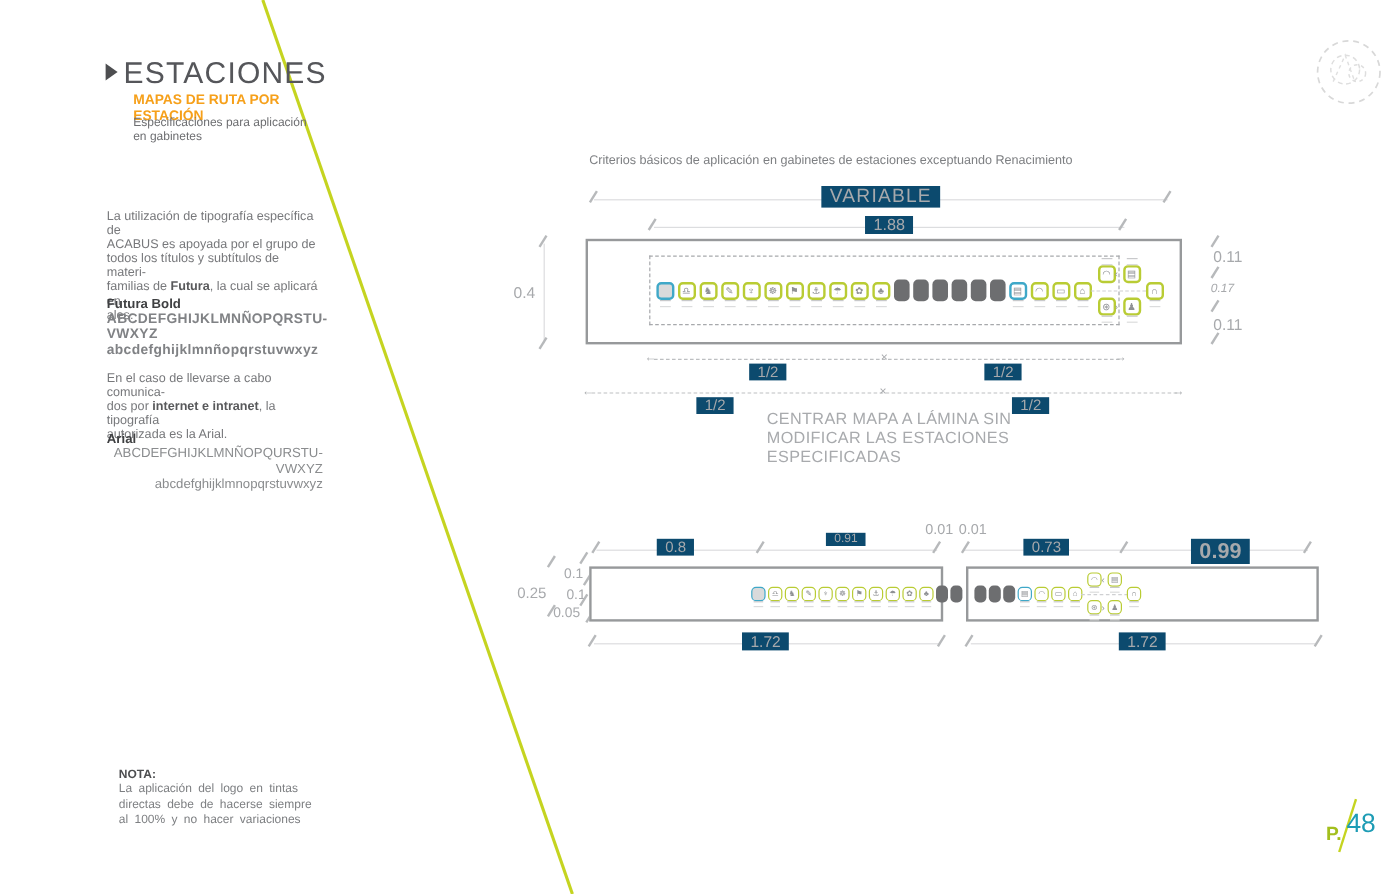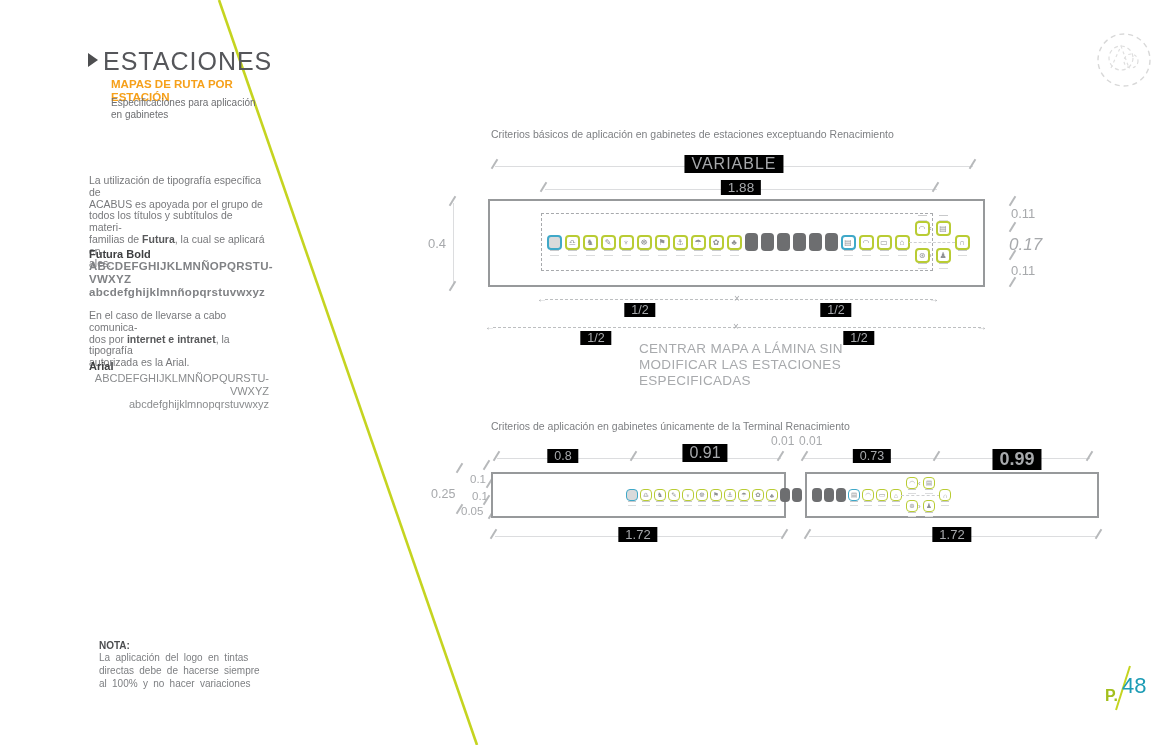--- a/index.html
+++ b/index.html
@@ -12,21 +12,21 @@
   .subt{font-size:11.5px;font-weight:bold;color:#f6a01a;line-height:13px;}
   .desc{font-size:10px;color:#6d6e71;line-height:12px;}
   
   .body-txt{font-size:10.5px;line-height:11.8px;color:#77787b;}
   .body-txt b{color:#58595b;}
   .spec-head{font-size:11px;font-weight:bold;color:#3f4042;}
   .spec-futura{font-size:11.5px;font-weight:bold;color:#808285;line-height:13px;letter-spacing:.3px;}
   .spec-arial{font-size:11px;color:#8a8c8e;line-height:13px;}
   
   .cap{font-size:10.5px;color:#7d7f82;}
-  .dlab{position:absolute;background:#000000;padding:0 7px;color:#a7a9ac;transform:translateX(-50%);white-space:nowrap;}
+  .dlab{position:absolute;background:#0c4a6e;padding:0 7px;color:#a7a9ac;transform:translateX(-50%);white-space:nowrap;}
   .hl{position:absolute;border-top:1px solid #dcdddf;height:0;}
   .vl{position:absolute;border-left:1px solid #dcdddf;width:0;}
   .dhl{position:absolute;border-top:1px dashed #bdbfc1;height:0;}
   .tk{position:absolute;width:11px;height:2px;background:#b7b9bb;transform:rotate(-58deg);}
   .ar{position:absolute;font-size:10px;color:#a7a9ac;line-height:1;}
   .dim{font-size:12.5px;color:#a7a9ac;}
   .big-note{font-size:13.5px;line-height:16px;color:#a8aaad;letter-spacing:.3px;}
   
   .cab{position:absolute;border:2px solid #97999b;background:#fff;box-sizing:border-box;}
   .dashbox{position:absolute;border:1px dashed #a7a9ac;box-sizing:border-box;}
@@ -228,21 +228,21 @@
       </span>
       <span class="ric green">
         <i>∩</i>
         <em></em>
       </span>
     </div>
 
   <span class="tk" style="left:974px;top:200px;"></span>
   <span class="abs dim" style="left:978px;top:206px;font-size:13px;">0.11</span>
   <span class="tk" style="left:974px;top:226px;"></span>
-  <span class="abs dim" style="left:976px;top:235px;font-size:17px;font-style:italic;">0.17</span>
+  <span class="abs dim" style="left:976px;top:235px;font-size:10px;font-style:italic;">0.17</span>
   <span class="tk" style="left:974px;top:254px;"></span>
   <span class="abs dim" style="left:978px;top:263px;font-size:13px;">0.11</span>
   <span class="tk" style="left:974px;top:281px;"></span>
 
   <div class="dhl" style="left:512px;top:299px;width:388px;"></div>
   <span class="ar" style="left:504px;top:294px;">←</span>
   <span class="ar" style="left:896px;top:294px;">→</span>
   <span class="ar" style="left:701px;top:294px;">×</span>
   <span class="dlab" style="left:607px;top:303px;font-size:12.5px;">1/2</span>
   <span class="dlab" style="left:803px;top:303px;font-size:12.5px;">1/2</span>
@@ -253,32 +253,31 @@
   <span class="ar" style="left:700px;top:322px;">×</span>
   <span class="dlab" style="left:563px;top:331px;font-size:12.5px;">1/2</span>
   <span class="dlab" style="left:826px;top:331px;font-size:12.5px;">1/2</span>
 
   <div class="abs big-note" style="left:606px;top:341px;">
       <div>CENTRAR MAPA A LÁMINA SIN</div>
       <div>MODIFICAR LAS ESTACIONES</div>
       <div>ESPECIFICADAS</div>
     </div>
 
-  <div class="abs cap" style="left:458px;top:420px;">Criterios de aplicación en gabinetes únicamente de la Terminal Renacimiento</div>
 
   <div class="hl" style="left:464px;top:458px;width:284px;"></div>
   <div class="hl" style="left:770px;top:458px;width:287px;"></div>
   <span class="tk" style="left:458px;top:455px;"></span>
   <span class="tk" style="left:595px;top:455px;"></span>
   <span class="tk" style="left:742px;top:455px;"></span>
   <span class="tk" style="left:766px;top:455px;"></span>
   <span class="tk" style="left:898px;top:455px;"></span>
   <span class="tk" style="left:1051px;top:455px;"></span>
   <span class="dlab" style="left:530px;top:449px;font-size:12.5px;">0.8</span>
-  <span class="dlab" style="left:672px;top:444px;font-size:16px;">0.91</span>
+  <span class="dlab" style="left:672px;top:444px;font-size:10px;">0.91</span>
   <span class="abs dim" style="left:738px;top:434px;font-size:12px;">0.01</span>
   <span class="abs dim" style="left:766px;top:434px;font-size:12px;">0.01</span>
   <span class="dlab" style="left:839px;top:449px;font-size:12.5px;">0.73</span>
   <span class="dlab" style="left:984px;top:449px;font-size:18px;font-weight:bold;">0.99</span>
 
   <span class="tk" style="left:421px;top:467px;"></span>
   <span class="tk" style="left:421px;top:508px;"></span>
   <span class="abs dim" style="left:398px;top:487px;font-size:12.5px;">0.25</span>
   <span class="tk" style="left:448px;top:464px;"></span>
   <span class="abs dim" style="left:437px;top:473px;font-size:11.5px;">0.1</span>

